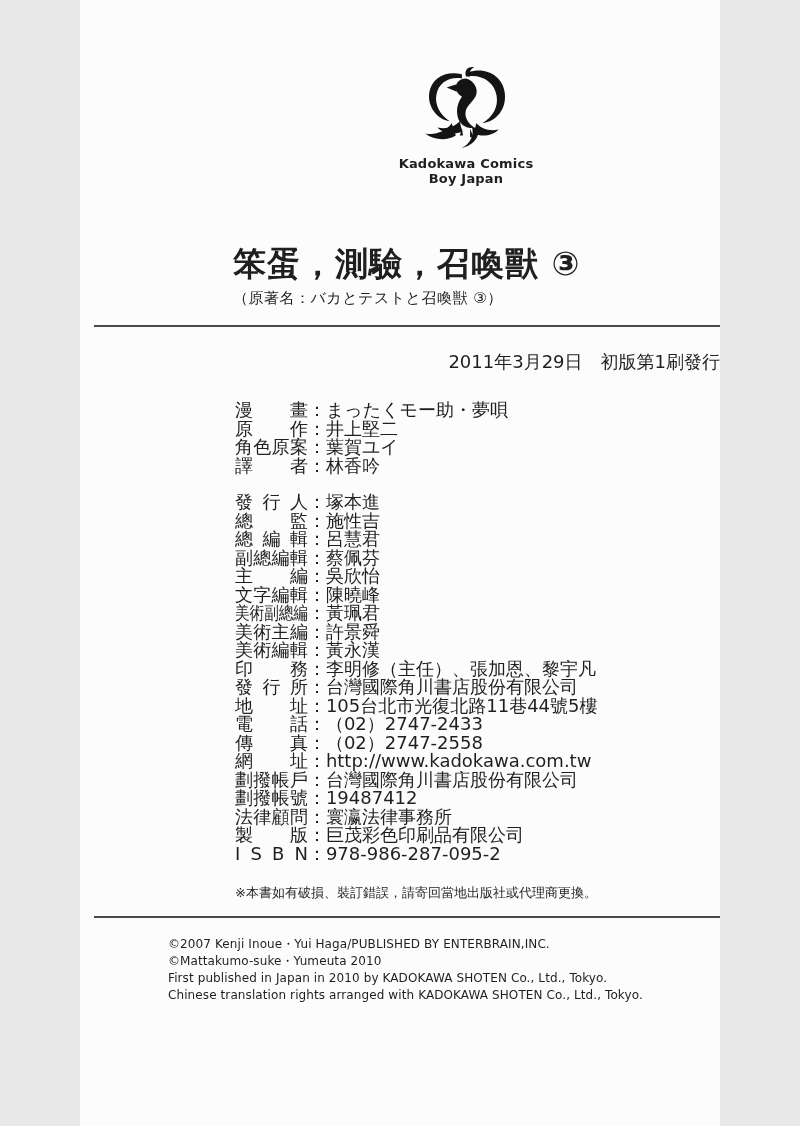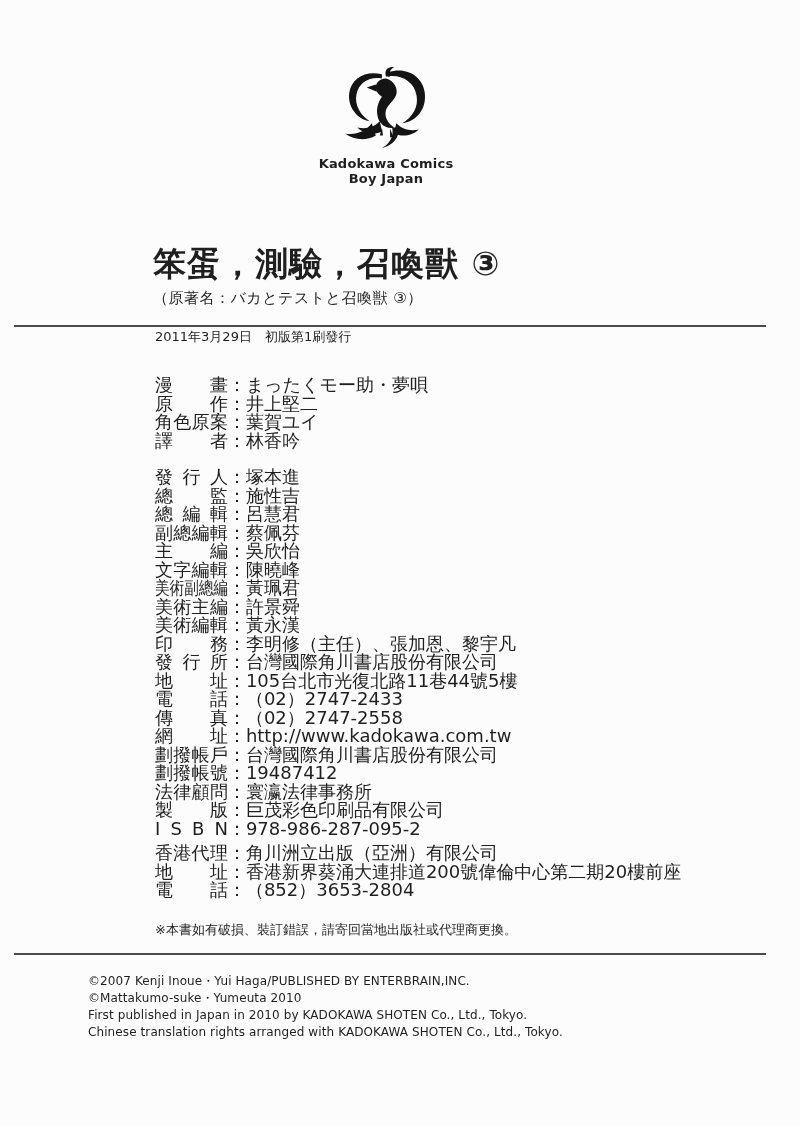--- a/index.html
+++ b/index.html
@@ -1,36 +1,36 @@
 <!DOCTYPE html>
 <html><head>
 <meta charset="utf-8">
 <style>
   html, body { margin: 0; padding: 0; background: #e8e8e8; }
   .page {
     position: relative;
-    width: 800px;
+    width: 640px;
     height: 1126px;
     margin: 0 auto;
     background: #fcfcfc;
     color: #1f1f1f;
     font-family: "DejaVu Sans", "Liberation Sans", sans-serif;
     overflow: hidden;
   }
   .logo-block { padding-top: 64px; width: 772px; text-align: center; }
   .logo-block svg { display: block; margin: 0 auto 4px auto; }
   .logo-line { font-size: 13px; font-weight: bold; line-height: 15px; letter-spacing: 0.2px; }
   .title-block { padding-left: 153px; margin-top: 60px; }
   .book-title { margin: 0; font-size: 33px; font-weight: bold; letter-spacing: 1px; line-height: 36px; }
   .original-title { margin-top: 6px; font-size: 15px; letter-spacing: 0.5px; line-height: 20px; }
   .rule { height: 2px; background: #4a4a4a; width: 752px; margin-left: 14px; border: none; }
   .rule-top { margin-top: 17px; }
   .rule-bottom { margin-top: 14px; }
   .content { padding-left: 155px; }
-  .edition-line { font-size: 13px; line-height: 19px; }
+  .edition-line { margin-top: 25px; font-size: 18px; line-height: 19px; text-align: right; }
   .credit-group { margin-top: 18px; }
   .credit-group:first-child { margin-top: 30px; }
   .credit-group:nth-child(3) { margin-top: 6px; }
   .credit-row { font-size: 18px; line-height: 18.5px; white-space: nowrap; }
   .credit-label {
     display: inline-block;
     width: 4.05em;
     text-align: justify;
     text-align-last: justify;
     vertical-align: top;
@@ -103,25 +103,20 @@
           <div class="credit-row"><span class="credit-label">地址</span><span class="credit-colon">：</span><span class="credit-value">105台北市光復北路11巷44號5樓</span></div>
           <div class="credit-row"><span class="credit-label">電話</span><span class="credit-colon">：</span><span class="credit-value">（02）2747-2433</span></div>
           <div class="credit-row"><span class="credit-label">傳真</span><span class="credit-colon">：</span><span class="credit-value">（02）2747-2558</span></div>
           <div class="credit-row"><span class="credit-label">網址</span><span class="credit-colon">：</span><span class="credit-value">http://www.kadokawa.com.tw</span></div>
           <div class="credit-row"><span class="credit-label">劃撥帳戶</span><span class="credit-colon">：</span><span class="credit-value">台灣國際角川書店股份有限公司</span></div>
           <div class="credit-row"><span class="credit-label">劃撥帳號</span><span class="credit-colon">：</span><span class="credit-value">19487412</span></div>
           <div class="credit-row"><span class="credit-label">法律顧問</span><span class="credit-colon">：</span><span class="credit-value">寰瀛法律事務所</span></div>
           <div class="credit-row"><span class="credit-label">製版</span><span class="credit-colon">：</span><span class="credit-value">巨茂彩色印刷品有限公司</span></div>
           <div class="credit-row"><span class="credit-label">I S B N</span><span class="credit-colon">：</span><span class="credit-value">978-986-287-095-2</span></div>
         </div>
-        <div class="credit-group">
-          <div class="credit-row"><span class="credit-label">香港代理</span><span class="credit-colon">：</span><span class="credit-value">角川洲立出版（亞洲）有限公司</span></div>
-          <div class="credit-row"><span class="credit-label">地址</span><span class="credit-colon">：</span><span class="credit-value">香港新界葵涌大連排道200號偉倫中心第二期20樓前座</span></div>
-          <div class="credit-row"><span class="credit-label">電話</span><span class="credit-colon">：</span><span class="credit-value">（852）3653-2804</span></div>
-        </div>
       </div>
     <div class="disclaimer">※本書如有破損、裝訂錯誤，請寄回當地出版社或代理商更換。</div>
   </div>
 
   <div class="rule rule-bottom"></div>
 
   <div class="copyright" id="copyright-lines">
       <div class="copyright-line">©2007 Kenji Inoue・Yui Haga/PUBLISHED BY ENTERBRAIN,INC.</div>
       <div class="copyright-line">©Mattakumo-suke・Yumeuta 2010</div>
       <div class="copyright-line">First published in Japan in 2010 by KADOKAWA SHOTEN Co., Ltd., Tokyo.</div>

